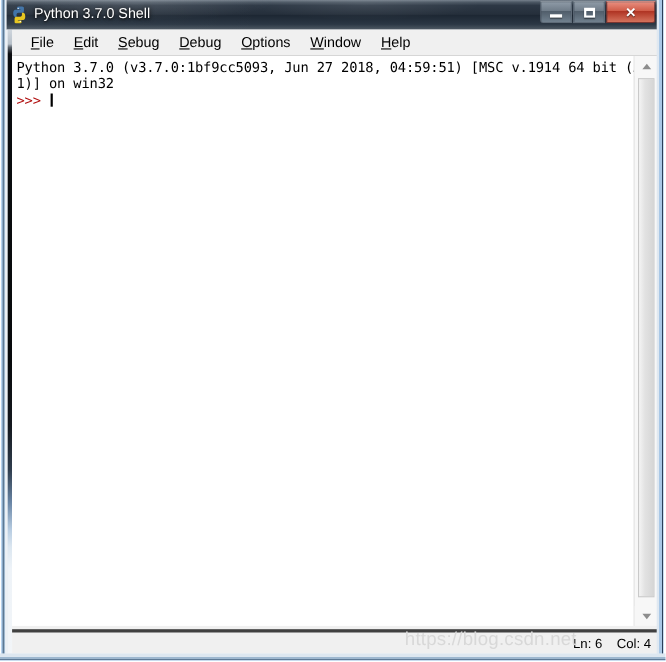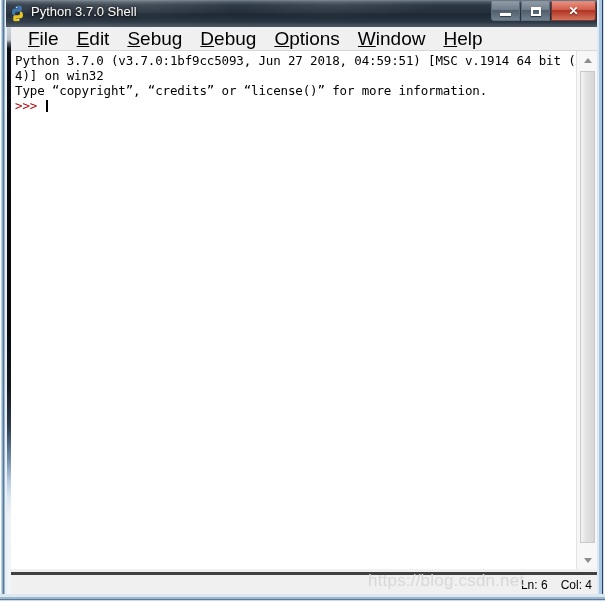--- a/index.html
+++ b/index.html
@@ -191,21 +191,21 @@
     height: 24px;
     background: #f0f0f0;
     border-bottom: 1px solid #d6d6d6;
     display: flex;
     align-items: center;
     padding-left: 8px;
     box-sizing: border-box;
   }
   .menu-item {
     font-family: "Liberation Sans", sans-serif;
-    font-size: 19px;
+    font-size: 13px;
     color: #000000;
     padding: 2px 9px 2px 9px;
     cursor: default;
     white-space: nowrap;
   }
   .menu-item .mn { text-decoration: underline; }
 
   
   #console-wrap {
     position: absolute;
@@ -378,22 +378,21 @@
       <div class="menu-item"><span class="mn">O</span><span>ptions</span></div>
       <div class="menu-item"><span class="mn">W</span><span>indow</span></div>
       <div class="menu-item"><span class="mn">H</span><span>elp</span></div>
     </div>
 
     <div id="console-wrap">
 
       <div id="console">
 
         <div class="code-line">Python 3.7.0 (v3.7.0:1bf9cc5093, Jun 27 2018, 04:59:51) [MSC v.1914 64 bit (AMD6</div>
-        <div class="code-line">4)] on win32</div>
-        <div class="code-line">Type “copyright”, “credits” or “license()” for more information.</div>
+        <div class="code-line">1)] on win32</div>
 
 
 
 
         <div class="code-line"><span class="c-prompt">&gt;&gt;&gt;</span><span> </span><span class="caret"></span></div>
 
       </div>
 
       <div id="vscroll">
         <div class="sb-btn up">

